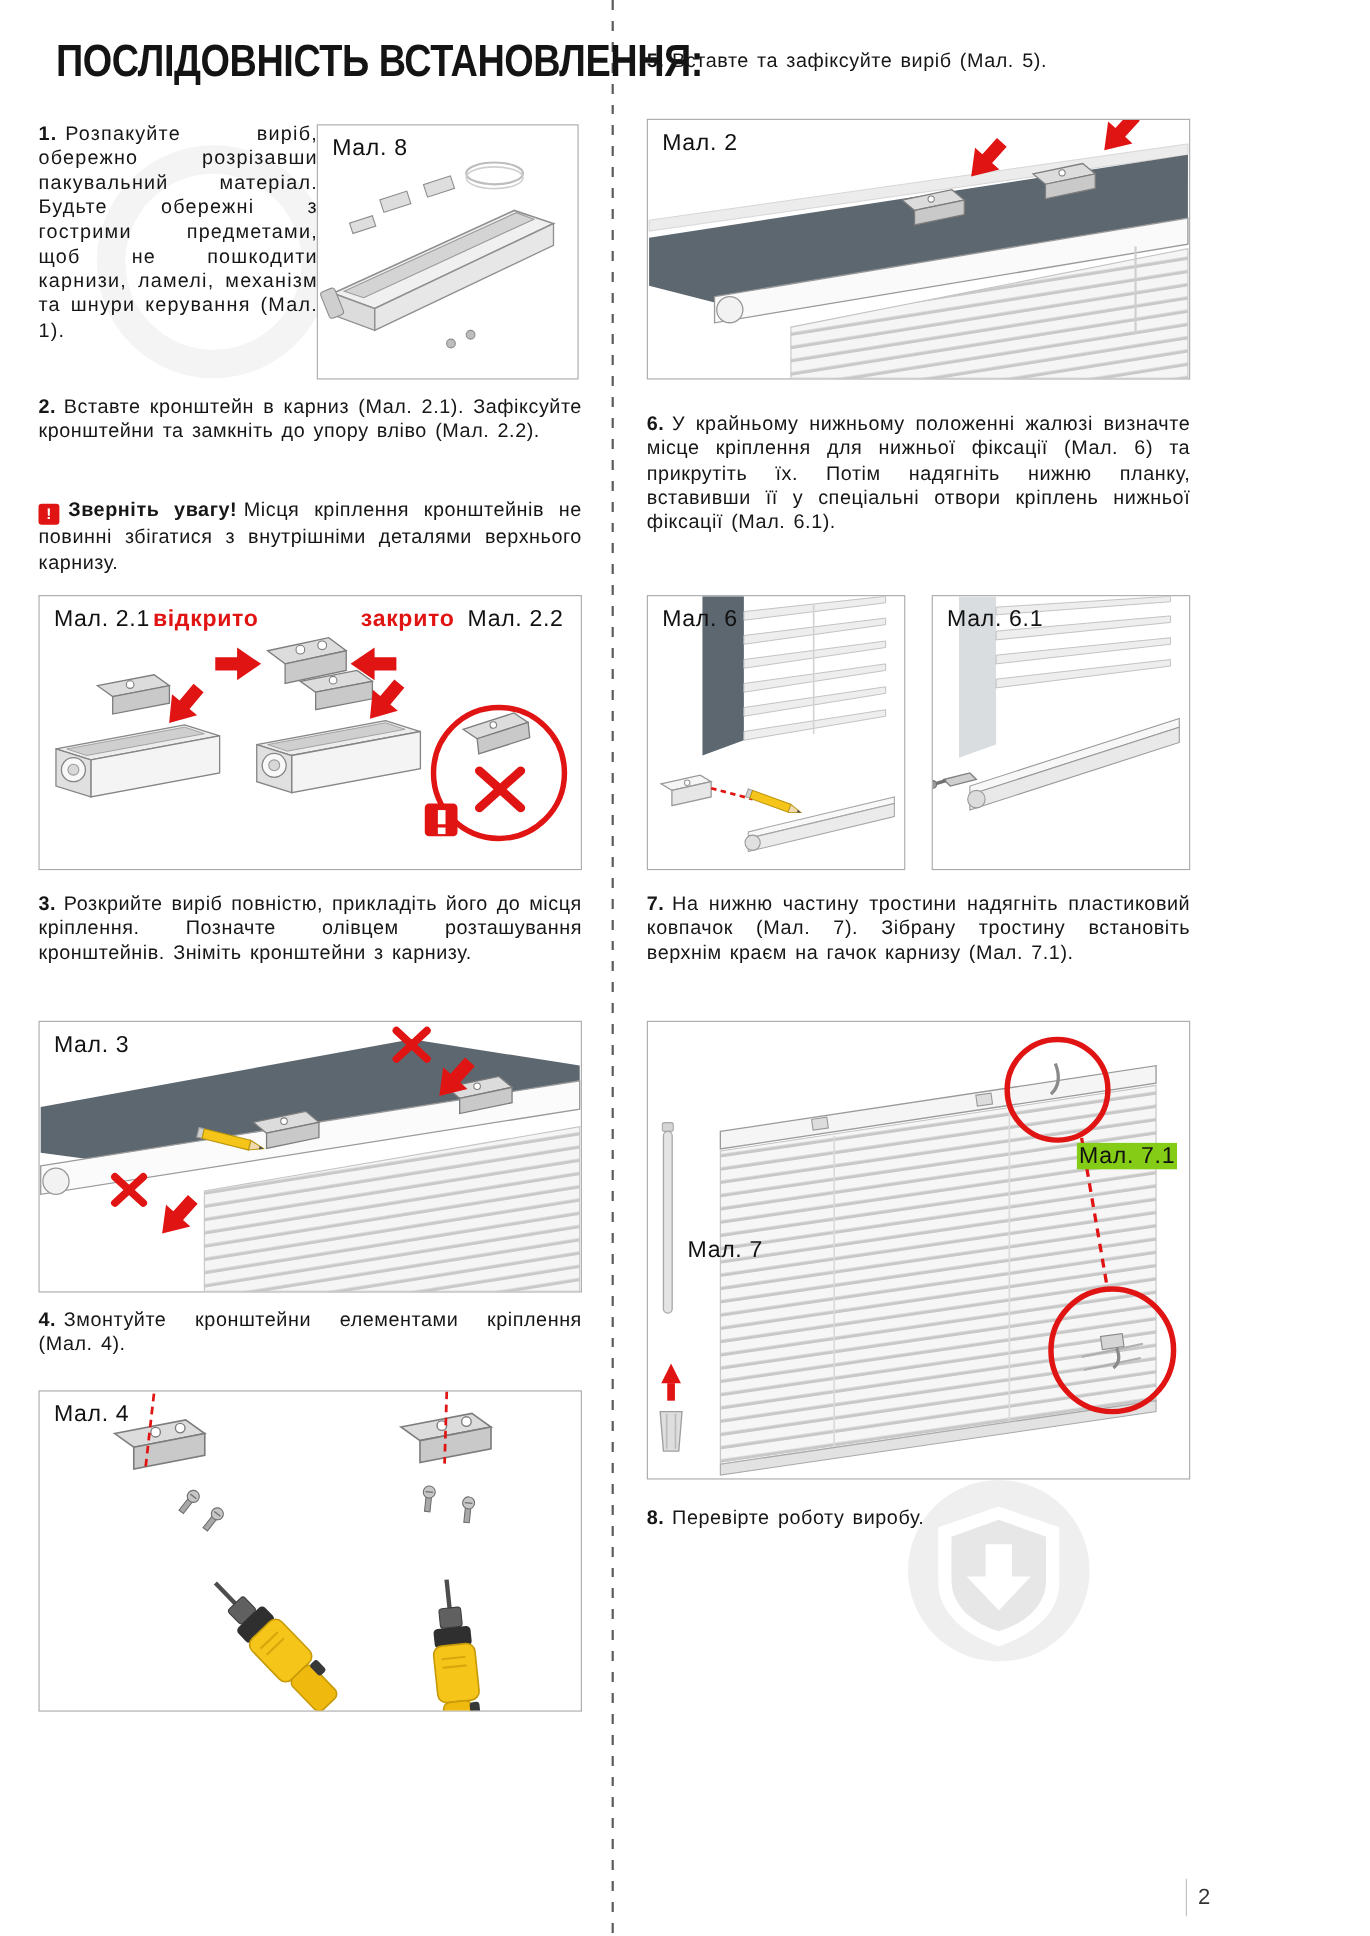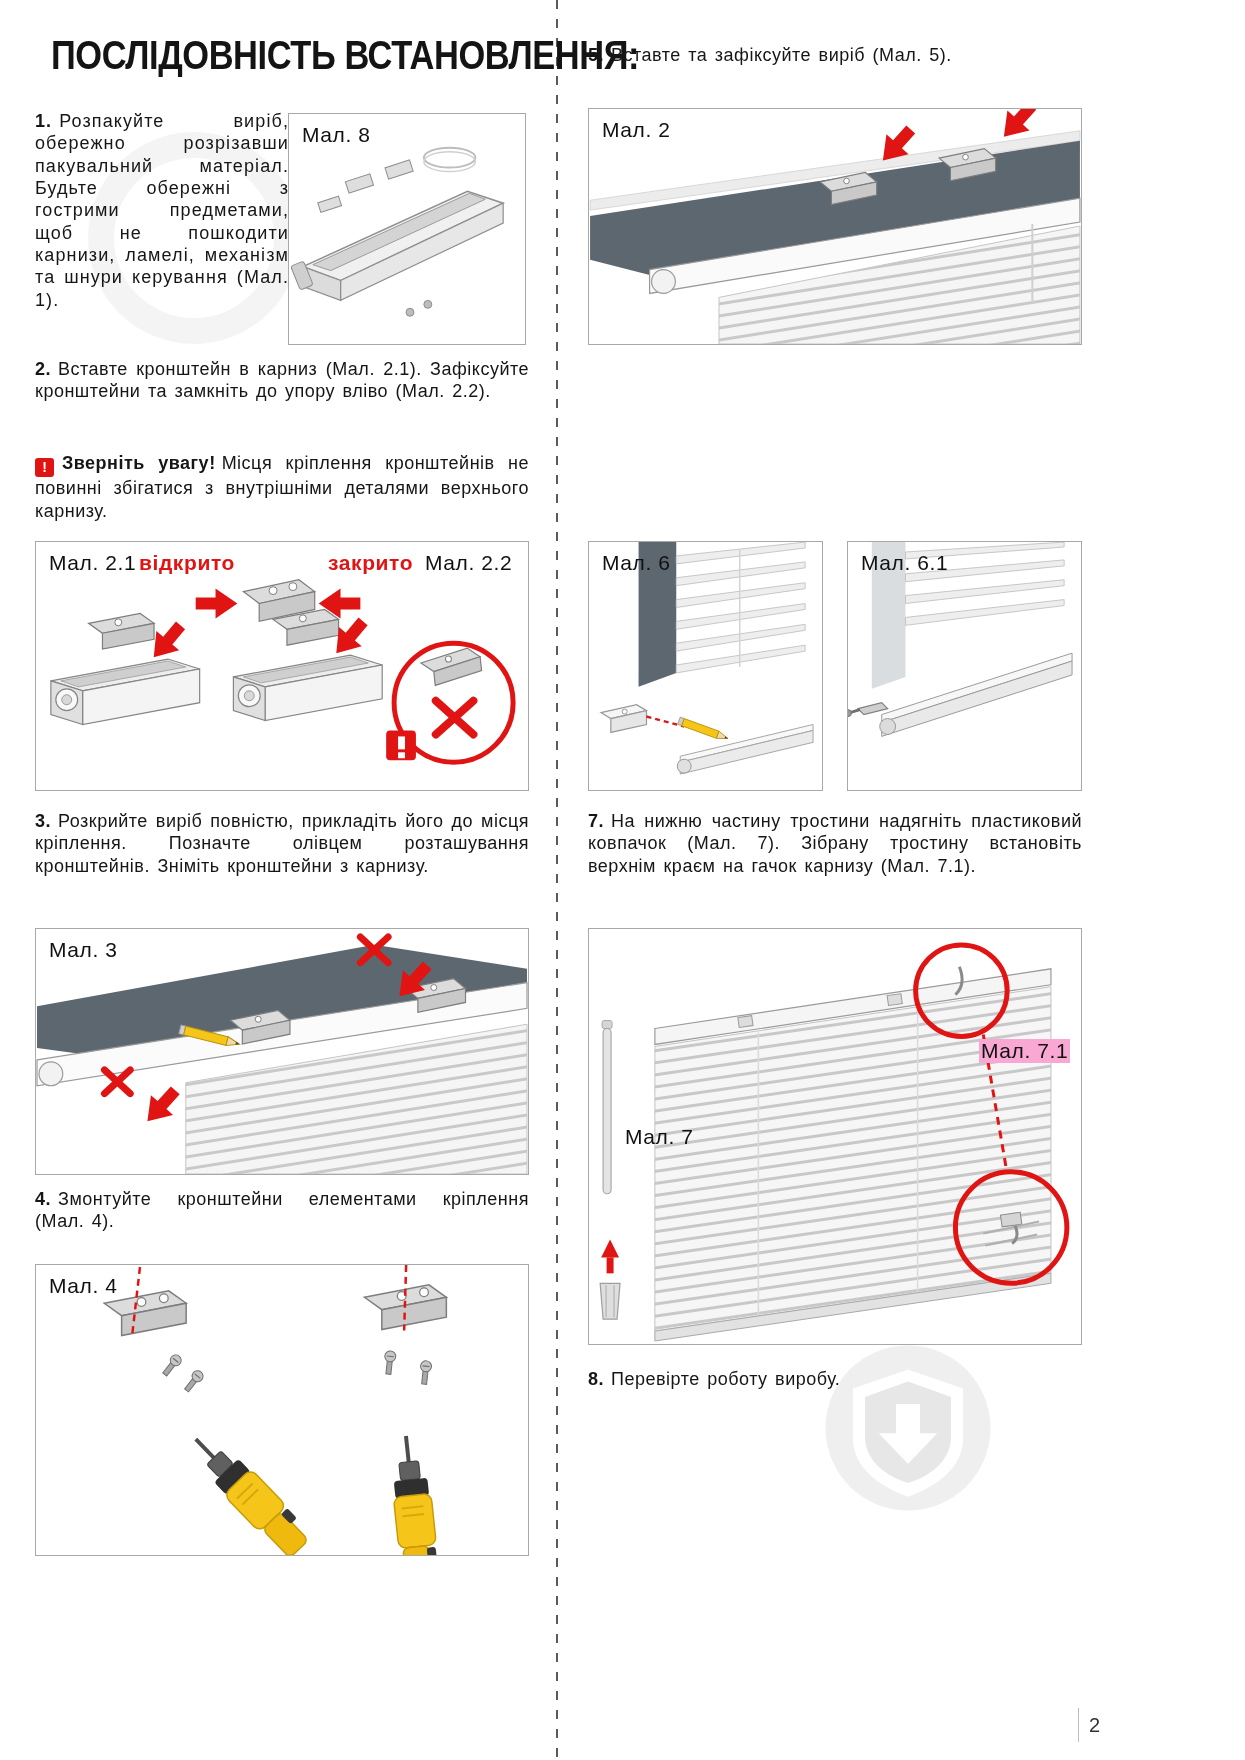--- a/index.html
+++ b/index.html
@@ -48,21 +48,21 @@
   .fig4  { left:35px;  top:1264px; width:494px; height:292px; }
   .fig5  { left:588px; top:108px;  width:494px; height:237px; }
   .fig6  { left:588px; top:541px;  width:235px; height:250px; }
   .fig61 { left:847px; top:541px;  width:235px; height:250px; }
   .fig7  { left:588px; top:928px;  width:494px; height:417px; }
 
   .lbl-open   { left:103px; top:9px; }
   .lbl-closed { left:292px; top:9px; }
   .lbl-f22    { left:389px; top:9px; }
   .lbl-f7     { left:36px;  top:196px; }
-  .lbl-f71    { left:390px; top:110px; background:#f9a8d4; padding:0 2px; }
+  .lbl-f71    { left:390px; top:110px; background:#84cc16; padding:0 2px; }
 
   .pagenum-wrap { position:absolute; left:1078px; top:1708px; display:flex; align-items:center; z-index:2; }
   .pagenum-bar  { width:1px; height:34px; background:#bdbdbd; margin-right:10px; }
   .pagenum      { font-size:20px; color:#333; }
 </style>
 </head>
 <body>
 
 <div class="page">
 
@@ -80,20 +80,21 @@
 
   <h1 class="title"><span>ПОСЛІДОВНІСТЬ ВСТАНОВЛЕННЯ:</span></h1>
 
   <p class="step step-1"><b class="num">1.</b><span>Розпакуйте виріб, обережно розрізавши пакувальний матеріал. Будьте обережні з гострими предметами, щоб не пошкодити карнизи, ламелі, механізм та шнури керування (Мал. 1).</span></p>
   <p class="step step-2"><b class="num">2.</b><span>Вставте кронштейн в карниз (Мал. 2.1). Зафіксуйте кронштейни та замкніть до упору вліво (Мал. 2.2).</span></p>
   <p class="step warning"><span class="warn-badge">!</span><b class="warn-title">Зверніть увагу!</b><span>Місця кріплення кронштейнів не повинні збігатися з внутрішніми деталями верхнього карнизу.</span></p>
   <p class="step step-3"><b class="num">3.</b><span>Розкрийте виріб повністю, прикладіть його до місця кріплення. Позначте олівцем розташування кронштейнів. Зніміть кронштейни з карнизу.</span></p>
   <p class="step step-4"><b class="num">4.</b><span>Змонтуйте кронштейни елементами кріплення (Мал. 4).</span></p>
 
   <p class="step step-5"><b class="num">5.</b><span>Вставте та зафіксуйте виріб (Мал. 5).</span></p>
+  <p class="step step-6"><b class="num">6.</b><span>У крайньому нижньому положенні жалюзі визначте місце кріплення для нижньої фіксації (Мал. 6) та прикрутіть їх. Потім надягніть нижню планку, вставивши її у спеціальні отвори кріплень нижньої фіксації (Мал. 6.1).</span></p>
   <p class="step step-7"><b class="num">7.</b><span>На нижню частину тростини надягніть пластиковий ковпачок (Мал. 7). Зібрану тростину встановіть верхнім краєм на гачок карнизу (Мал. 7.1).</span></p>
   <p class="step step-8"><b class="num">8.</b><span>Перевірте роботу виробу.</span></p>
 
   <figure class="figbox fig1">
     <span class="figlabel">Мал. 8</span>
     <svg viewBox="0 0 238 232">
       <ellipse cx="162" cy="44" rx="26" ry="10" fill="none" stroke="#bdbdbd" stroke-width="2"></ellipse>
       <ellipse cx="162" cy="48" rx="26" ry="10" fill="none" stroke="#cfcfcf" stroke-width="1.5"></ellipse>
       <g fill="#dedede" stroke="#8c8c8c" stroke-width="1">
         <rect x="58" y="64" width="26" height="12" transform="rotate(-18 71 70)"></rect>

